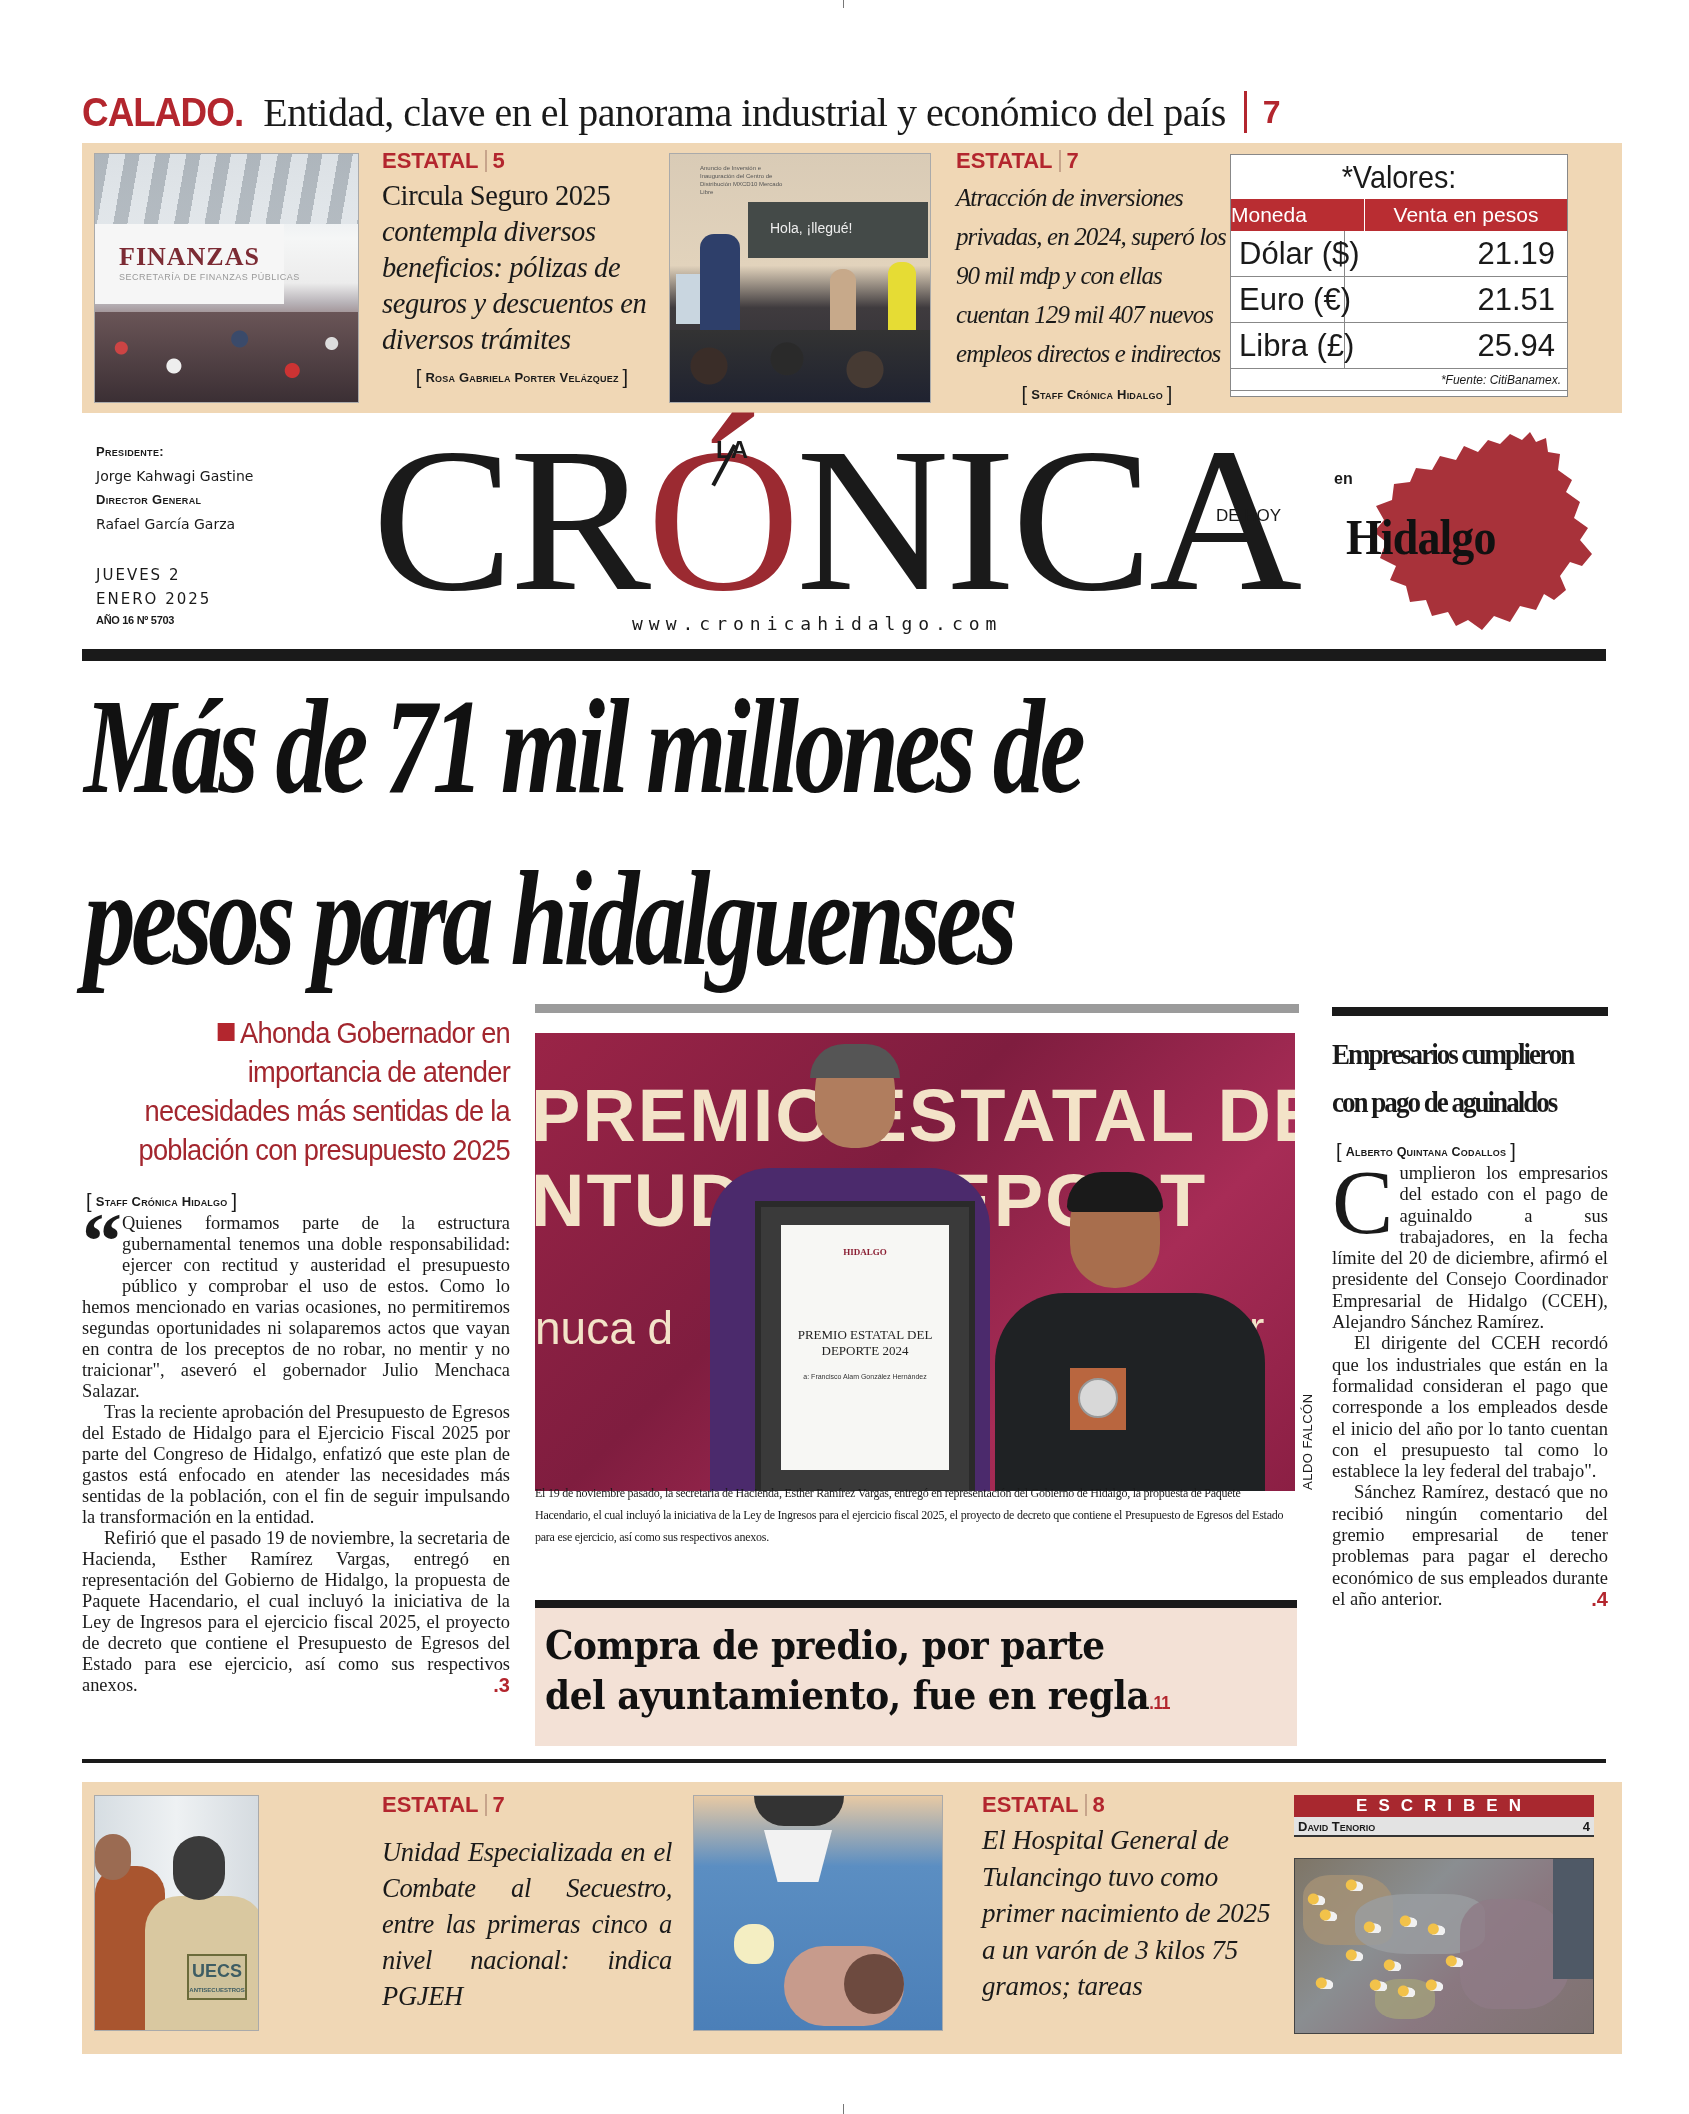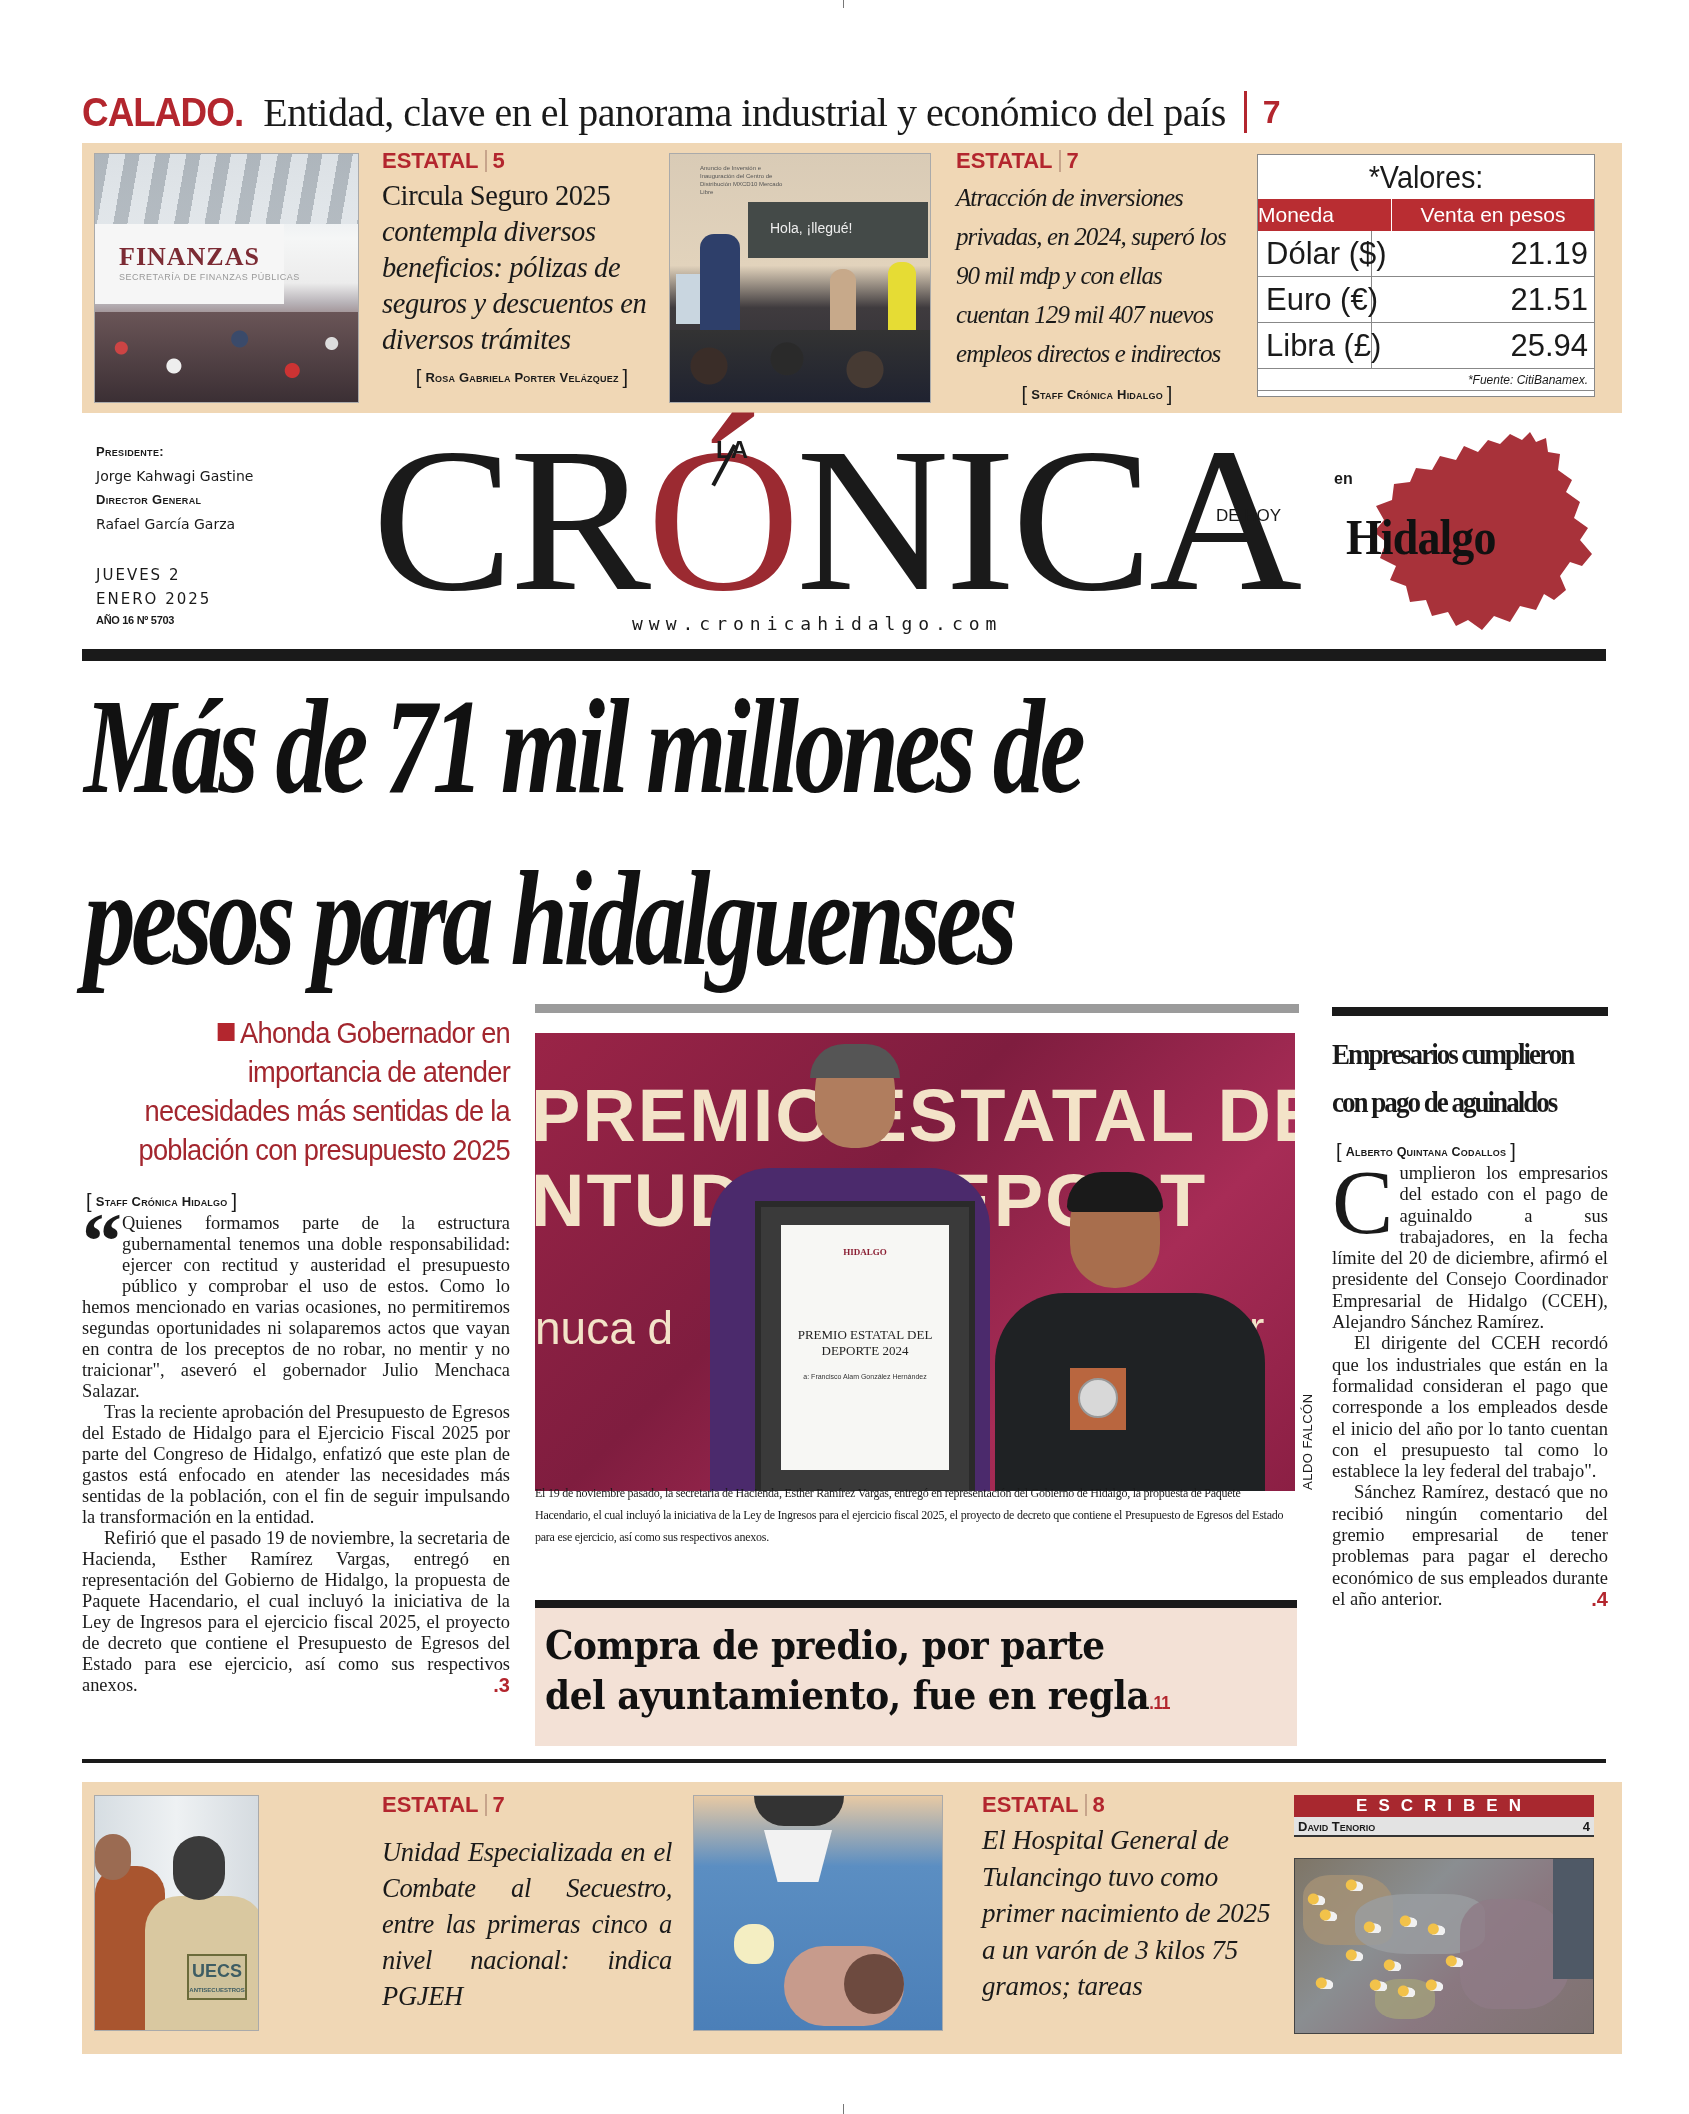--- a/index.html
+++ b/index.html
@@ -51,28 +51,28 @@
   .s1 .story-head { font-size: 28.5px; line-height: 36px; margin-top: 4px; letter-spacing: -.4px; }
   .s1 .story-head .roman { font-style: normal; }
   .s1 .story-head .it { font-style: italic; }
   .s1 .byline { text-align: center; margin-top: 8px; }
 
   .s2 { left: 956px; top: 148px; width: 282px; }
   .s2 .story-head { font-style: italic; font-size: 25px; line-height: 39px; margin-top: 4px; letter-spacing: -.9px; }
   .s2 .byline { text-align: center; margin-top: 10px; }
 
   
-  .fx { left: 1257px; top: 154px; width: 338px; height: 243px; background: #fff; border: 1px solid #888; }
+  .fx { left: 1230px; top: 154px; width: 338px; height: 243px; background: #fff; border: 1px solid #888; }
   .fx-title { height: 44px; text-align: center; font-family: "Liberation Sans", sans-serif; font-size: 32px; line-height: 44px; transform: scaleX(.9); }
   .fx-head { display:flex; height: 32px; background: #b92d32; color: #fff; font-family: "Liberation Sans", sans-serif; font-size: 21px; line-height: 32px; }
   .fx-head .c1 { width: 134px; border-right: 1px solid #fff; }
   .fx-head .c2 { flex: 1; text-align: center; }
   .fx-row { display:flex; height: 46px; border-bottom: 1px solid #888; font-family: "Liberation Sans", sans-serif; font-size: 31px; line-height: 46px; }
   .fx-row .c1 { width: 114px; padding-left: 8px; border-right: 1px solid #888; white-space: nowrap; }
-  .fx-row .c2 { flex: 1; text-align: right; padding-right: 6px; }
+  .fx-row .c2 { flex: 1; text-align: right; padding-right: 12px; }
   .fx-source { height: 22px; text-align: right; padding-right: 6px; font-family: "Liberation Sans", sans-serif; font-style: italic; font-size: 12px; line-height: 22px; border-bottom: 1px solid #888; }
 
   
   .staff { left: 96px; top: 440px; width: 250px; font-family: "DejaVu Sans", sans-serif; font-size: 14px; line-height: 24px; }
   .staff .role { font-family: "Liberation Sans", sans-serif; font-weight: 700; font-size: 13px; font-variant: small-caps; letter-spacing: .3px; }
   .staff .name { font-family: "DejaVu Sans", sans-serif; font-size: 14px; }
   .date { left: 96px; top: 563px; font-family: "DejaVu Sans", sans-serif; font-size: 15px; letter-spacing: 2px; line-height: 24px; }
   .issue { left: 96px; top: 614px; font-family: "Liberation Sans", sans-serif; font-weight: 700; font-size: 11px; letter-spacing: -.3px; }
 
   .logo-la { left: 716px; top: 436px; font-family: "Liberation Sans", sans-serif; font-weight: 700; font-size: 24px; color: #1a1a1a; }

